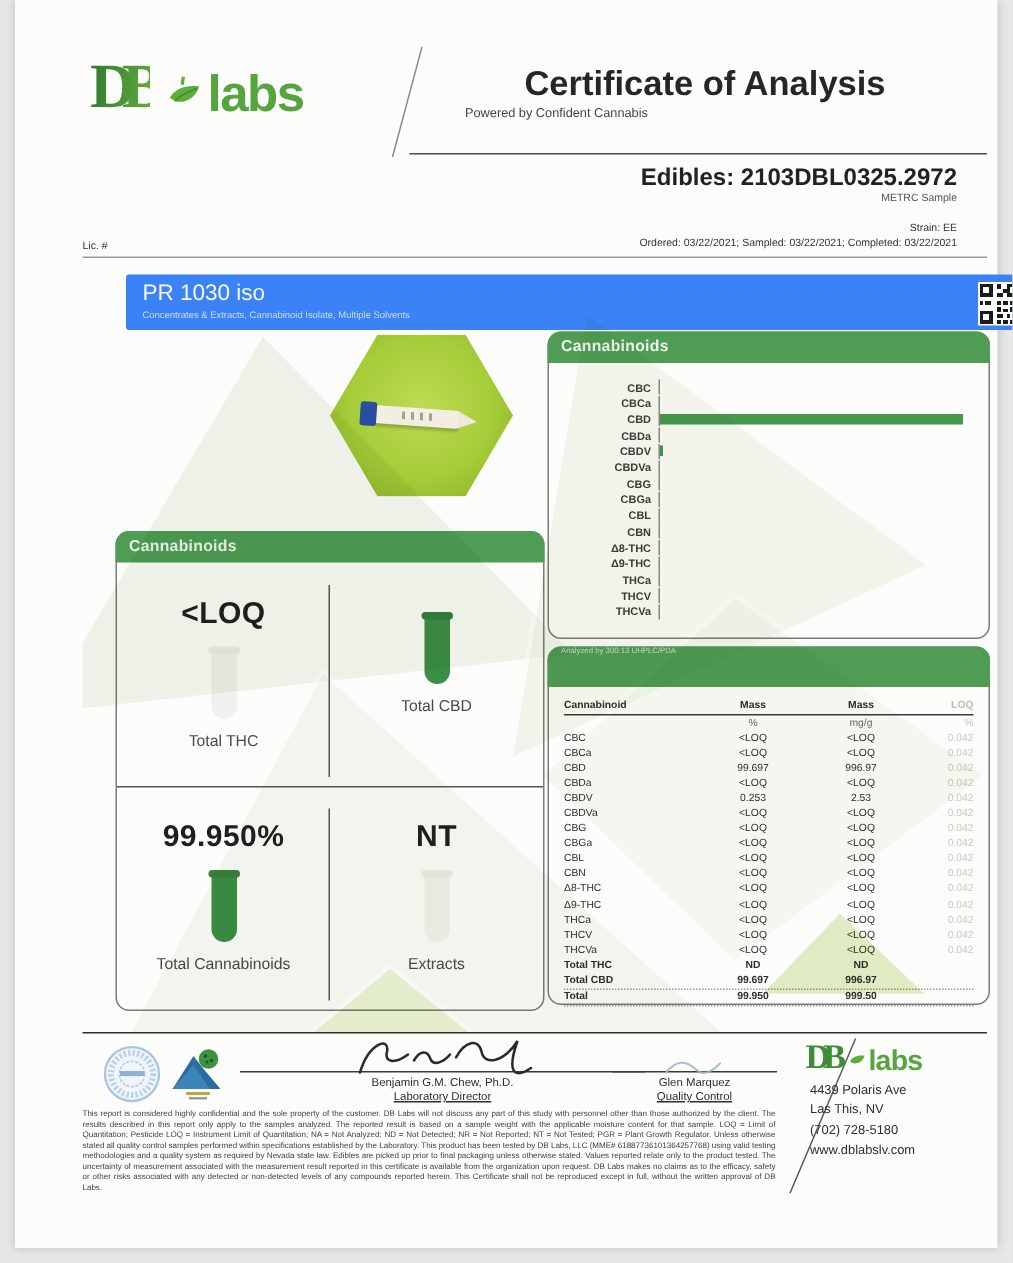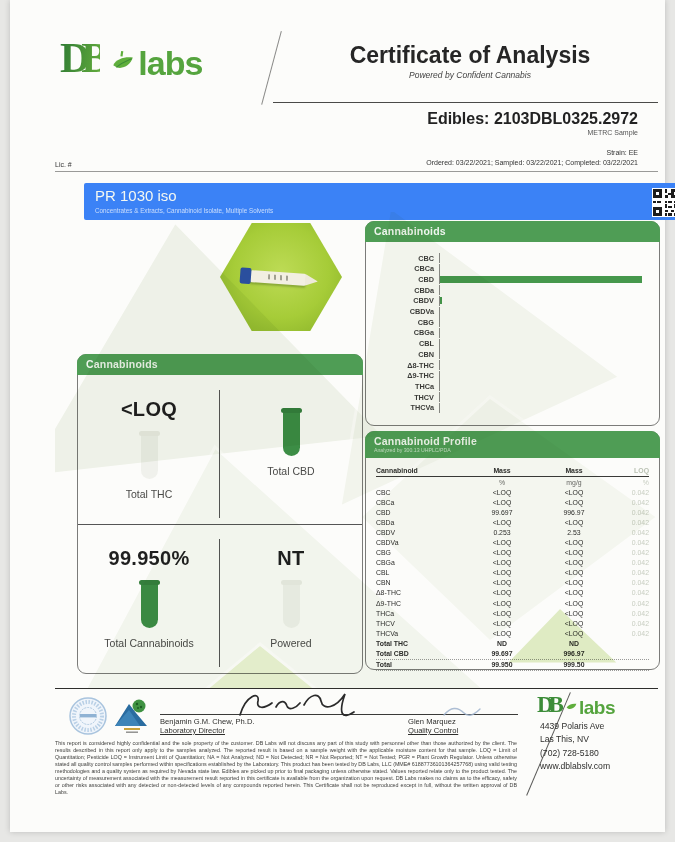--- a/index.html
+++ b/index.html
@@ -7,21 +7,21 @@
   .page{position:absolute;left:10px;top:0;width:655px;height:832px;background:#fcfcfa;box-shadow:0 0 6px rgba(0,0,0,.18);}
 
   
   .logo{position:absolute;left:50px;top:38px;display:flex;align-items:flex-start;}
   .logo .db{font-family:"Liberation Serif",serif;font-weight:700;font-size:42px;line-height:40px;letter-spacing:-9px;color:#3c8c38;background:linear-gradient(100deg,#2e7a33,#62ab3c);-webkit-background-clip:text;background-clip:text;-webkit-text-fill-color:transparent;}
   .logo .leaf{width:26px;height:26px;margin:12px 2px 0 10px;}
   .logo .labs{font-size:34px;line-height:34px;font-weight:700;color:#55a43e;margin-top:8px;letter-spacing:-1px;}
   .slash{position:absolute;background:#8a8a88;width:1.4px;}
   .slash.hdr{left:261px;top:30px;height:76px;transform:rotate(15deg);}
   .coa-title{position:absolute;left:300px;top:42px;width:320px;text-align:center;font-size:23px;font-weight:700;color:#262626;letter-spacing:0;}
-  .coa-sub{position:absolute;left:300px;top:70px;width:320px;text-align:center;font-size:8.5px;color:#444;font-style:italic;}
+  .coa-sub{position:absolute;left:300px;top:70px;width:320px;text-align:left;font-size:8.5px;color:#444;}
   .hdr-rule{position:absolute;left:263px;top:102px;width:385px;height:0;border-top:1.3px solid #4a4a48;}
   .sample-id{position:absolute;right:27px;top:110px;font-size:16px;font-weight:700;color:#222;text-align:right;}
   .sample-type{position:absolute;right:27px;top:129px;font-size:7px;color:#555;text-align:right;}
   .strain{position:absolute;right:27px;top:149px;font-size:7px;color:#333;text-align:right;}
   .dates{position:absolute;right:27px;top:159px;font-size:7px;color:#333;text-align:right;}
   .lic{position:absolute;left:45px;top:161px;font-size:7px;color:#333;}
   .meta-rule{position:absolute;left:45px;top:171px;width:603px;border-top:1px solid #9a9a98;}
 
   
   .banner{position:absolute;left:45px;top:183px;width:603px;height:37px;background:#3b82f6;border-radius:2px;margin-left:29px;}
@@ -79,21 +79,21 @@
   .pbold{font-weight:700;}
   .prow.underlined{border-bottom:1px dotted #9a9a98;}
 
   
   .wm{position:absolute;left:45px;top:212px;width:603px;height:478px;pointer-events:none;mix-blend-mode:multiply;}
 
   
   .foot-rule{position:absolute;left:45px;top:688px;width:603px;border-top:1.6px solid #2e2e2c;}
   .seal1{position:absolute;left:58px;top:696px;}
   .seal2{position:absolute;left:102px;top:696px;}
-  .sig-block{position:absolute;}
+  .sig-block{position:absolute;text-align:center;}
   .sig1{left:150px;top:688px;width:270px;}
   .sig2{left:398px;top:688px;width:110px;}
   .sig-line{border-bottom:1.2px solid #3a3a38;height:26px;}
   .sig-name{font-size:7.6px;color:#2e2e2c;margin-top:2px;}
   .sig-role{font-size:7.6px;color:#2e2e2c;text-decoration:underline;}
   .sigsvg{position:absolute;left:50%;transform:translateX(-50%);bottom:14px;}
   .slash.ftr{left:538px;top:688px;height:112px;transform:rotate(23deg);background:#5a5a58;}
   .lab-block{position:absolute;left:527px;top:694px;width:125px;}
   .lab-logo{display:flex;align-items:flex-start;}
   .lab-logo .db{font-family:"Liberation Serif",serif;font-weight:700;font-size:23px;line-height:22px;letter-spacing:-5px;color:#3c8c38;}
@@ -230,28 +230,27 @@
           <div class="lbl">Total CBD</div>
         </div>
         <div class="scell bR">
           <div class="val">99.950%</div>
           <div class="tube"></div>
           <div class="lbl">Total Cannabinoids</div>
         </div>
         <div class="scell">
           <div class="val">NT</div>
           <div class="tube faint"></div>
-          <div class="lbl">Powered</div>
+          <div class="lbl">Extracts</div>
         </div>
       </div>
     </div>
 
     <div class="card prof-card">
       <div class="card-head">
-        <div class="ht">Cannabinoid Profile</div>
         <div class="hs">Analyzed by 300.13 UHPLC/PDA</div>
       </div>
       <div class="ptable">
         <div class="phead">
           <div class="pc0">Cannabinoid</div>
           <div class="pc1">Mass</div>
           <div class="pc2">Mass</div>
           <div class="pc3">LOQ</div>
         </div>
         <div class="punits">

